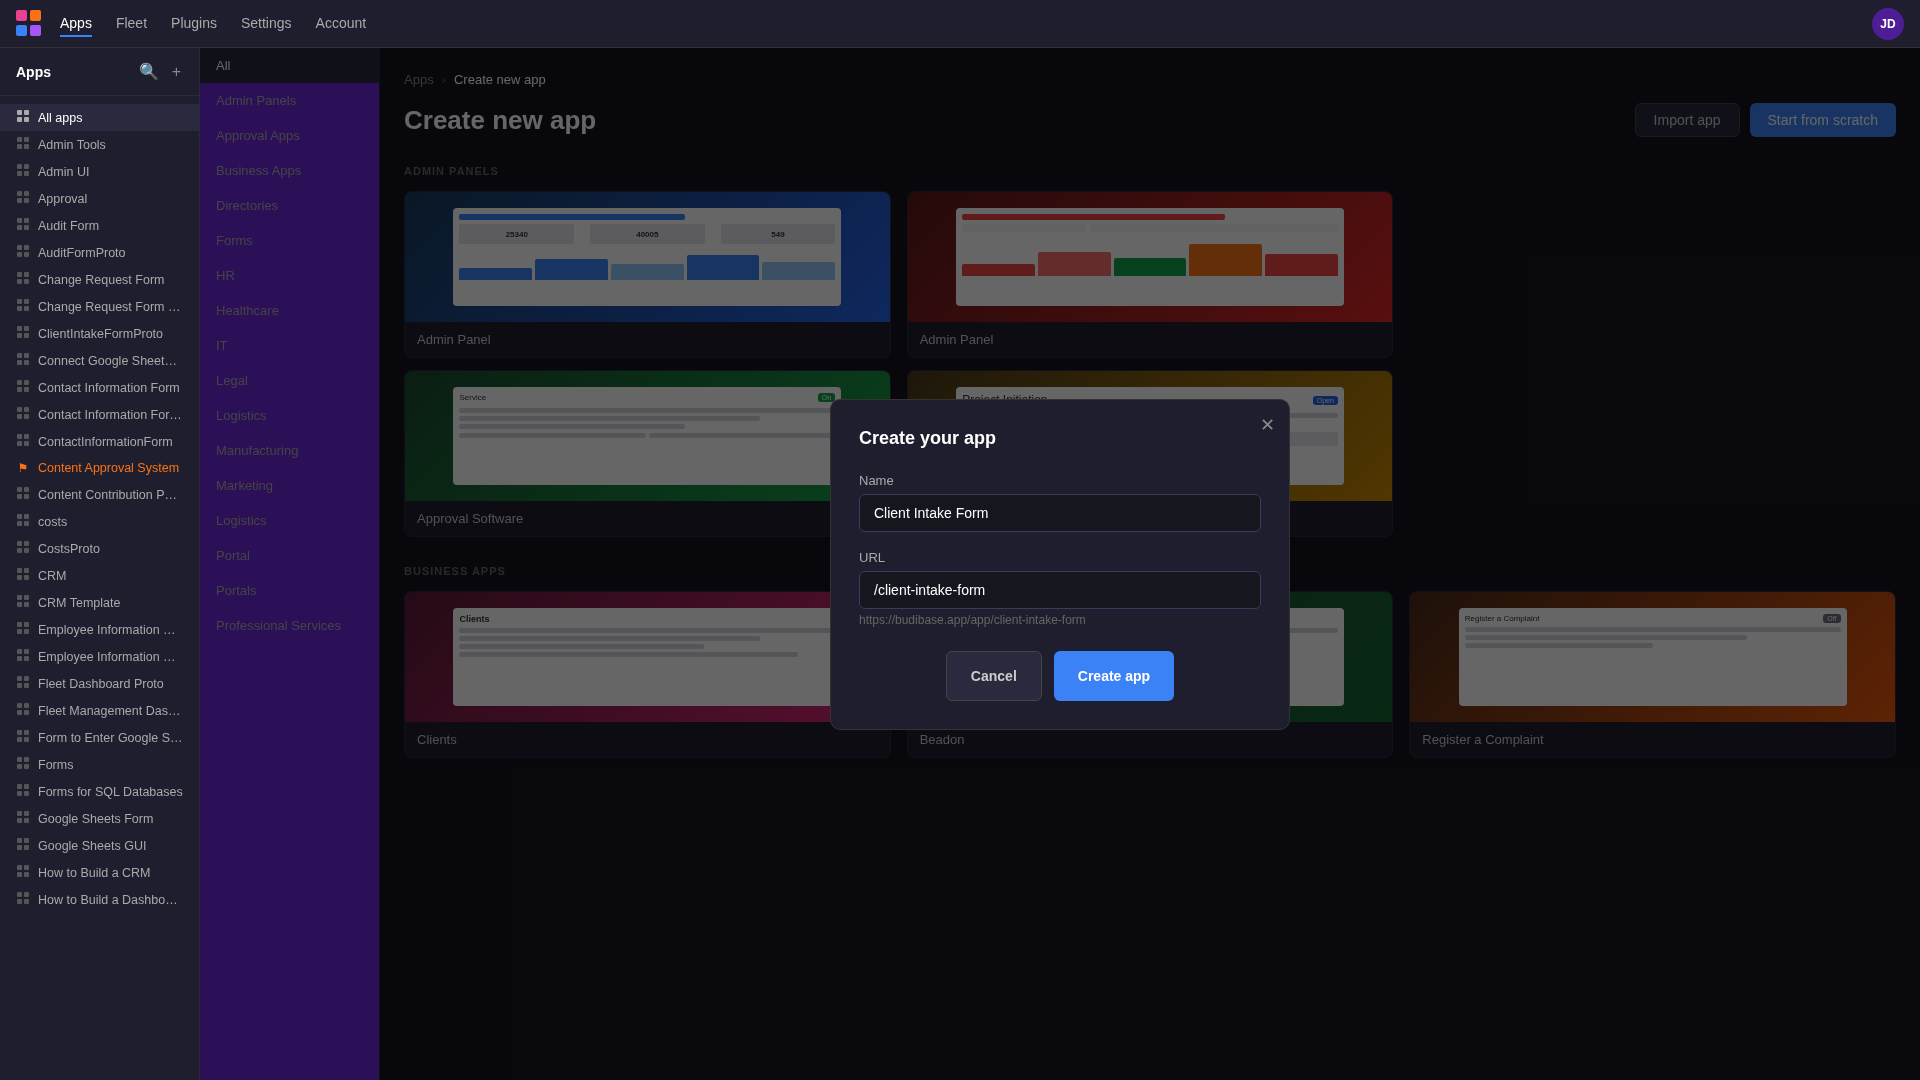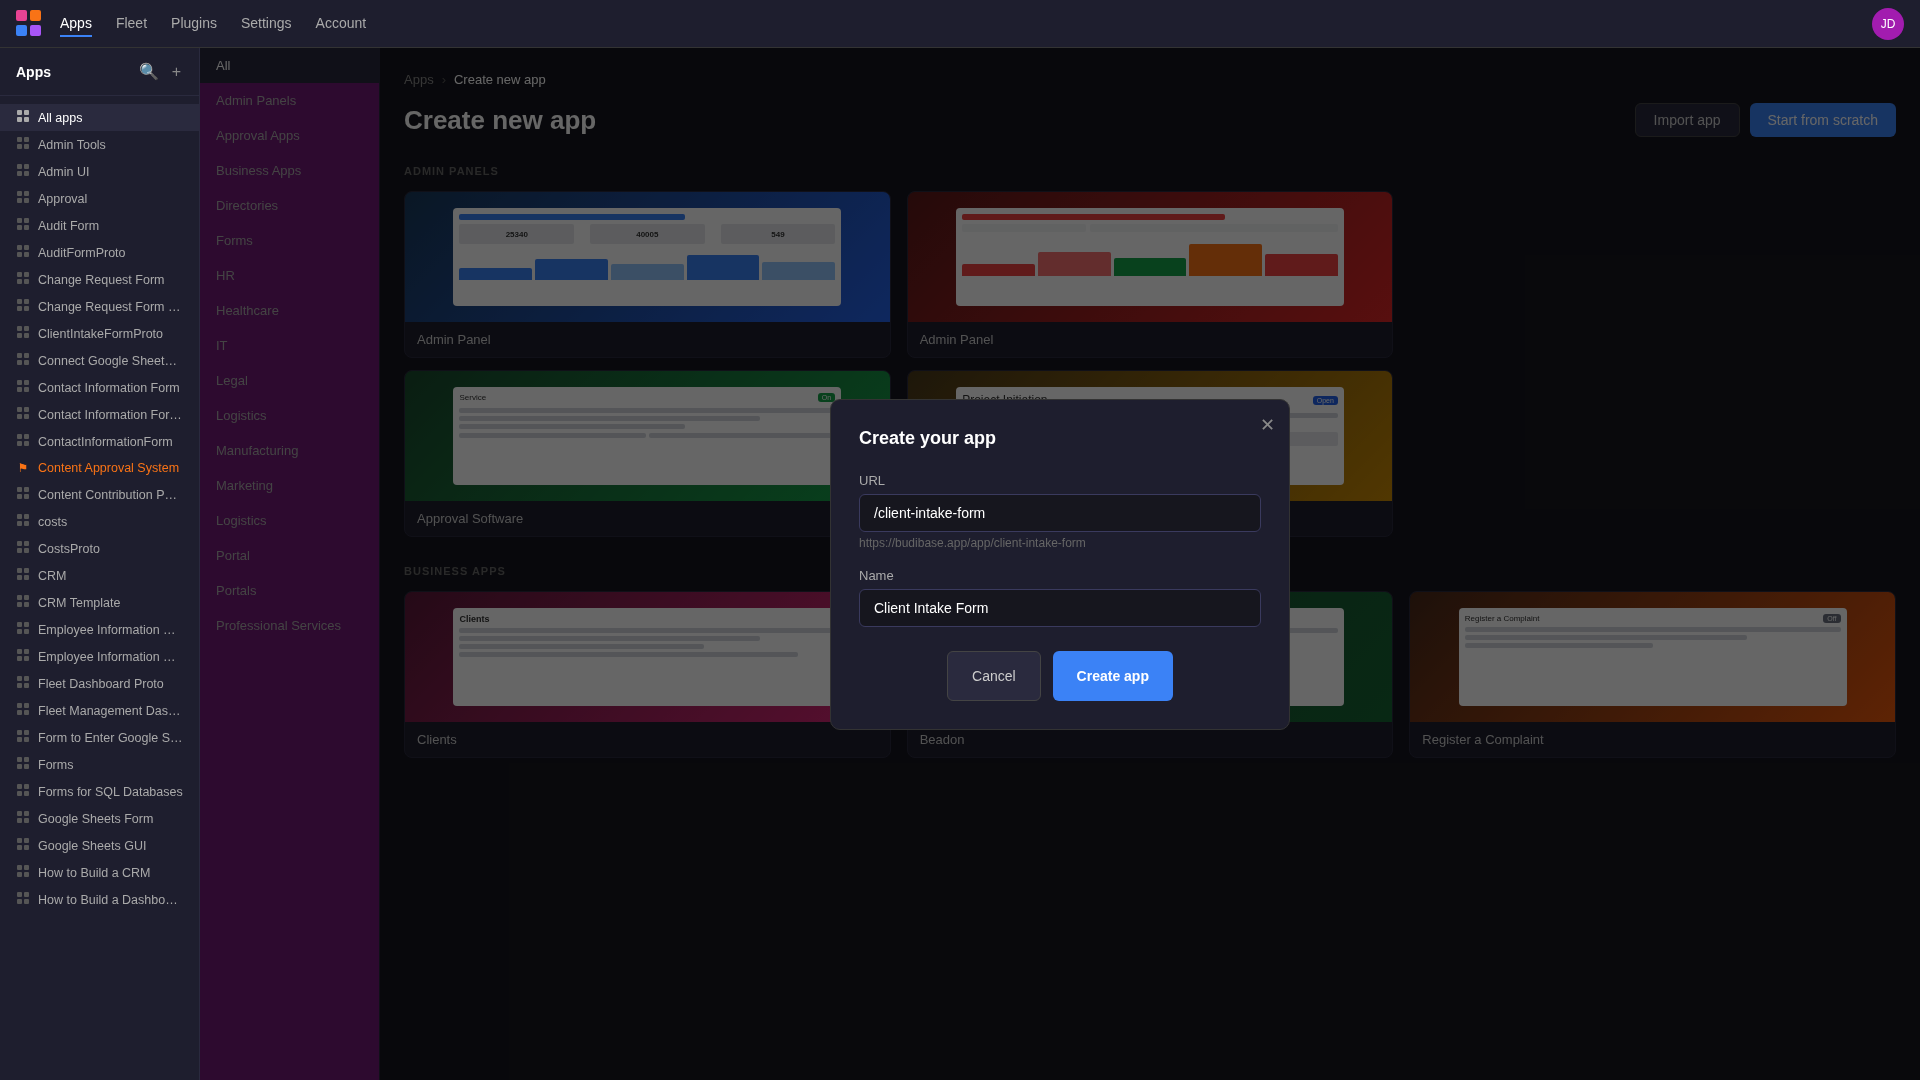--- a/index.html
+++ b/index.html
@@ -10,21 +10,21 @@
     .logo { width: 28px; height: 28px; margin-right: 16px; display: flex; flex-wrap: wrap; gap: 3px; }
     .logo-sq { width: 11px; height: 11px; border-radius: 2px; }
     .logo-sq.pink { background: #e84393; }
     .logo-sq.orange { background: #f97316; }
     .logo-sq.blue { background: #3b82f6; }
     .logo-sq.purple { background: #a855f7; }
     .nav-links { display: flex; gap: 24px; }
     .nav-link { color: #aaa; font-size: 14px; cursor: pointer; padding: 4px 0; }
     .nav-link.active { color: #fff; border-bottom: 2px solid #3b82f6; }
     .nav-right { margin-left: auto; display: flex; align-items: center; gap: 12px; }
-    .avatar { width: 32px; height: 32px; border-radius: 50%; background: #a21caf; display: flex; align-items: center; justify-content: center; font-size: 12px; color: #fff; font-weight: 400; cursor: pointer; }
+    .avatar { width: 32px; height: 32px; border-radius: 50%; background: #4c1d95; display: flex; align-items: center; justify-content: center; font-size: 12px; color: #fff; font-weight: 700; cursor: pointer; }
 
     
     .main-layout { display: flex; flex: 1; overflow: hidden; }
 
     
     .sidebar { width: 200px; background: #1e1e2e; border-right: 1px solid #2a2a3e; display: flex; flex-direction: column; overflow: hidden; flex-shrink: 0; }
     .sidebar-header { display: flex; align-items: center; justify-content: space-between; padding: 12px 16px; border-bottom: 1px solid #2a2a3e; }
     .sidebar-title { font-size: 14px; font-weight: 600; color: #fff; }
     .sidebar-actions { display: flex; gap: 8px; }
     .sidebar-icon-btn { background: none; border: none; color: #888; cursor: pointer; font-size: 16px; padding: 2px; }
@@ -33,21 +33,21 @@
     .sidebar-item.active { background: #2a2a3e; color: #fff; }
     .sidebar-item-icon { font-size: 12px; color: #666; width: 14px; text-align: center; flex-shrink: 0; }
     .sidebar-item-label { font-size: 12.5px; white-space: nowrap; overflow: hidden; text-overflow: ellipsis; }
     .sidebar-item.highlight { color: #f97316; }
     .sidebar-item.highlight .sidebar-item-icon { color: #f97316; }
 
     
     .content { flex: 1; display: flex; overflow: hidden; position: relative; }
 
     
-    .category-panel { width: 180px; background: #701a75; border-right: 1px solid #2a2a3e; overflow-y: auto; flex-shrink: 0; }
+    .category-panel { width: 180px; background: #6d28d9; border-right: 1px solid #2a2a3e; overflow-y: auto; flex-shrink: 0; }
     .category-item { padding: 10px 16px; font-size: 13px; color: #aaa; cursor: pointer; }
     .category-item.active { background: #2a2a3e; color: #fff; }
 
     
     .main-content { flex: 1; overflow-y: auto; background: #16161e; padding: 24px; }
     .breadcrumb { display: flex; align-items: center; gap: 8px; margin-bottom: 16px; font-size: 13px; color: #888; }
     .breadcrumb-link { color: #888; cursor: pointer; }
     .breadcrumb-sep { color: #555; }
     .breadcrumb-current { color: #fff; font-weight: 500; }
 
@@ -83,21 +83,21 @@
     
     .modal-overlay { position: absolute; inset: 0; background: rgba(0,0,0,0.6); display: flex; align-items: center; justify-content: center; z-index: 100; }
     .modal { background: #1e1e2e; border-radius: 10px; width: 460px; padding: 28px; border: 1px solid #333; position: relative; }
     .modal-close { position: absolute; top: 14px; right: 14px; background: none; border: none; color: #888; font-size: 18px; cursor: pointer; }
     .modal-title { font-size: 18px; font-weight: 700; color: #fff; margin-bottom: 24px; }
     .modal-field { margin-bottom: 18px; }
     .modal-label { font-size: 13px; color: #aaa; margin-bottom: 6px; display: block; }
     .modal-input { width: 100%; background: #16161e; border: 1px solid #3a3a5e; border-radius: 6px; padding: 10px 14px; color: #fff; font-size: 14px; outline: none; }
     .modal-hint { font-size: 12px; color: #666; margin-top: 4px; }
     .modal-actions { display: flex; justify-content: center; gap: 12px; margin-top: 24px; }
-    .btn-cancel { background: #2a2a3e; border: 1px solid #444; color: #ccc; padding: 16px 24px; border-radius: 6px; cursor: pointer; font-size: 14px; }
+    .btn-cancel { background: #2a2a3e; border: 1px solid #444; color: #ccc; padding: 16px 24px; border-radius: 6px; cursor: pointer; font-size: 14px; font-weight: bold; }
     .btn-create { background: #3b82f6; color: #fff; padding: 9px 24px; border-radius: 6px; cursor: pointer; font-size: 14px; border: none; font-weight: 600; }
 
     
     ::-webkit-scrollbar { width: 6px; }
     ::-webkit-scrollbar-track { background: #1a1a2e; }
     ::-webkit-scrollbar-thumb { background: #3a3a5e; border-radius: 3px; }
   </style>
 </head>
 <body>
 
@@ -577,30 +577,30 @@
         </div>
       </div>
     </div>
 
     <div class="modal-overlay">
       <div class="modal">
         <button class="modal-close">✕</button>
         <div class="modal-title">Create your app</div>
 
         <div class="modal-field">
+          <label class="modal-label">Name</label>
+          <input class="modal-input" type="text" value="Client Intake Form" style="">
+        </div>
+
+        <div class="modal-field">
           <label class="modal-label">URL</label>
           <input class="modal-input" type="text" value="/client-intake-form" style="">
           <div class="modal-hint">https://budibase.app/app/client-intake-form</div>
         </div>
 
-        <div class="modal-field">
-          <label class="modal-label">Name</label>
-          <input class="modal-input" type="text" value="Client Intake Form" style="">
-        </div>
-
         <div class="modal-actions">
           <button class="btn-cancel">Cancel</button>
           <button class="btn-create">Create app</button>
         </div>
       </div>
     </div>
 
   </div>
 </div>
 

